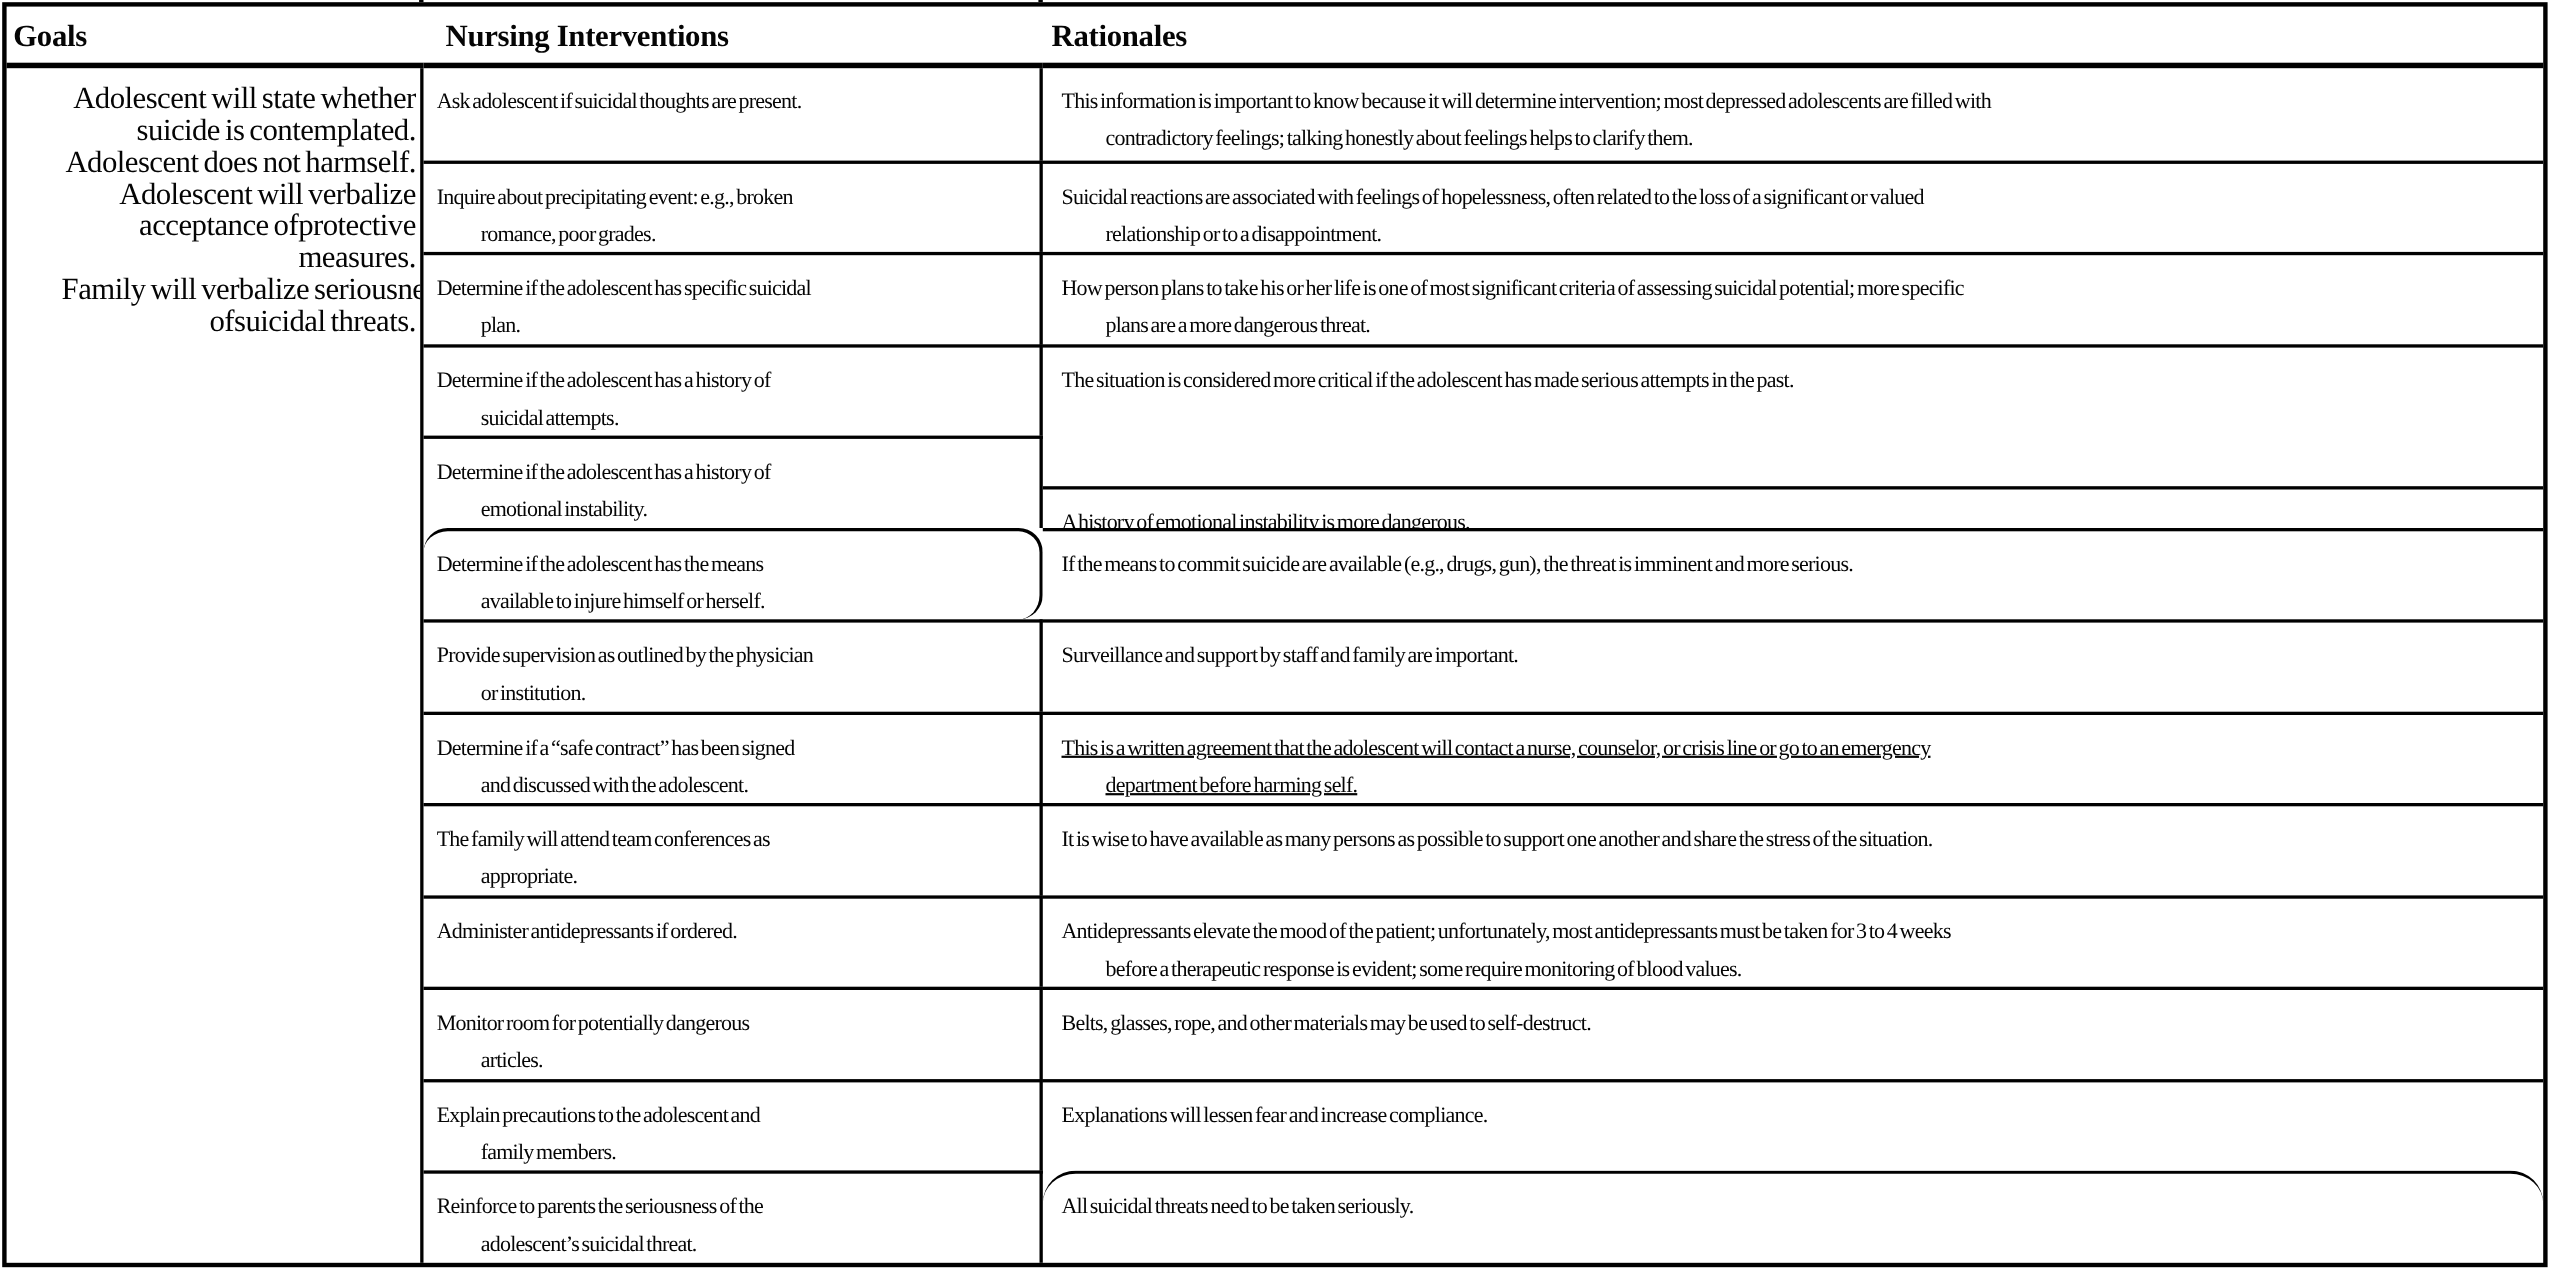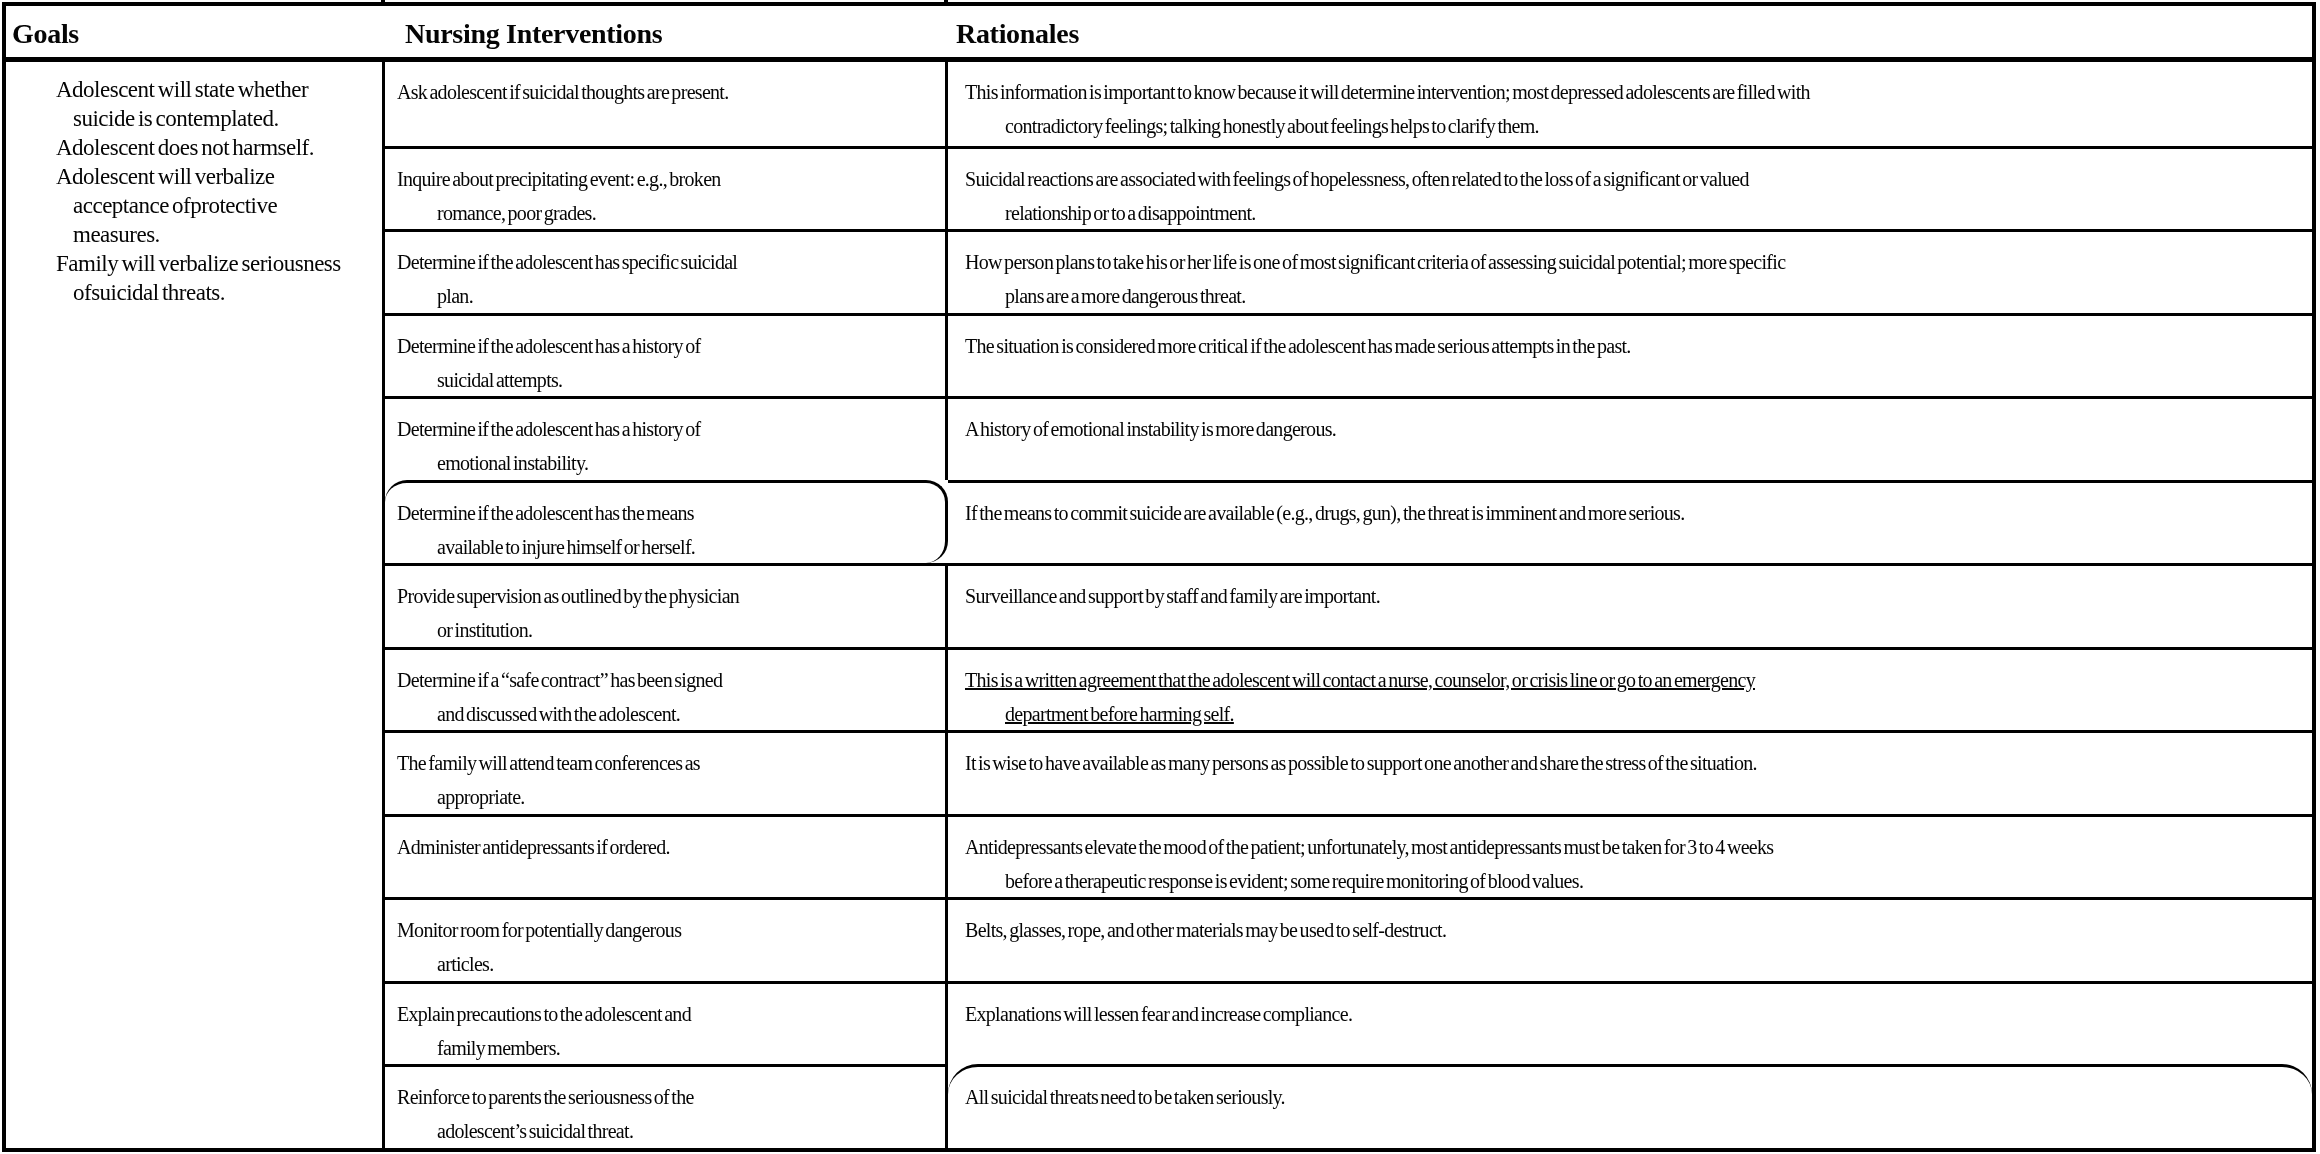--- a/index.html
+++ b/index.html
@@ -57,25 +57,26 @@
   .h2 { grid-column: 2; padding-left: 20px; }
   .h3 { grid-column: 3; padding-left: 8px; }
 
   
   .goals-cell {
     grid-column: 1;
     grid-row: 2 / 15;
     box-sizing: border-box;
     border-right: 3px solid #000;
     padding: 13px 4px 0 50px;
-    font-size: 23px;
+    font-size: 28px;
     line-height: 29px;
     letter-spacing: -0.5px;
     word-spacing: -2px;
     overflow: hidden;
+    text-align: right;
   }
   .goal-line { white-space: nowrap; }
   .goal-line.cont { padding-left: 17px; }
 
   
   .cell {
     box-sizing: border-box;
     font-size: 20px;
     line-height: 34px;
     letter-spacing: -0.7px;
@@ -151,21 +152,21 @@
       <div class="line">Determine if the adolescent has a history of</div>
       <div class="line cont">suicidal attempts.</div>
     </div>
     <div class="cell ra rt" style="grid-row: 5;">
       <div class="line">The situation is considered more critical if the adolescent has made serious attempts in the past.</div>
     </div>
     <div class="cell iv rt" style="grid-row: 6;">
       <div class="line">Determine if the adolescent has a history of</div>
       <div class="line cont">emotional instability.</div>
     </div>
-    <div class="cell ra rt" style="grid-row: 6;">
+    <div class="cell ra rt" style="grid-row: 6; margin-top: 46px;">
       <div class="line">A history of emotional instability is more dangerous.</div>
     </div>
     <div class="cell iv rt" style="grid-row: 7; border-radius: 22px;">
       <div class="line">Determine if the adolescent has the means</div>
       <div class="line cont">available to injure himself or herself.</div>
     </div>
     <div class="cell ra rt" style="grid-row: 7;">
       <div class="line">If the means to commit suicide are available (e.g., drugs, gun), the threat is imminent and more serious.</div>
     </div>
     <div class="cell iv rt" style="grid-row: 8;">

